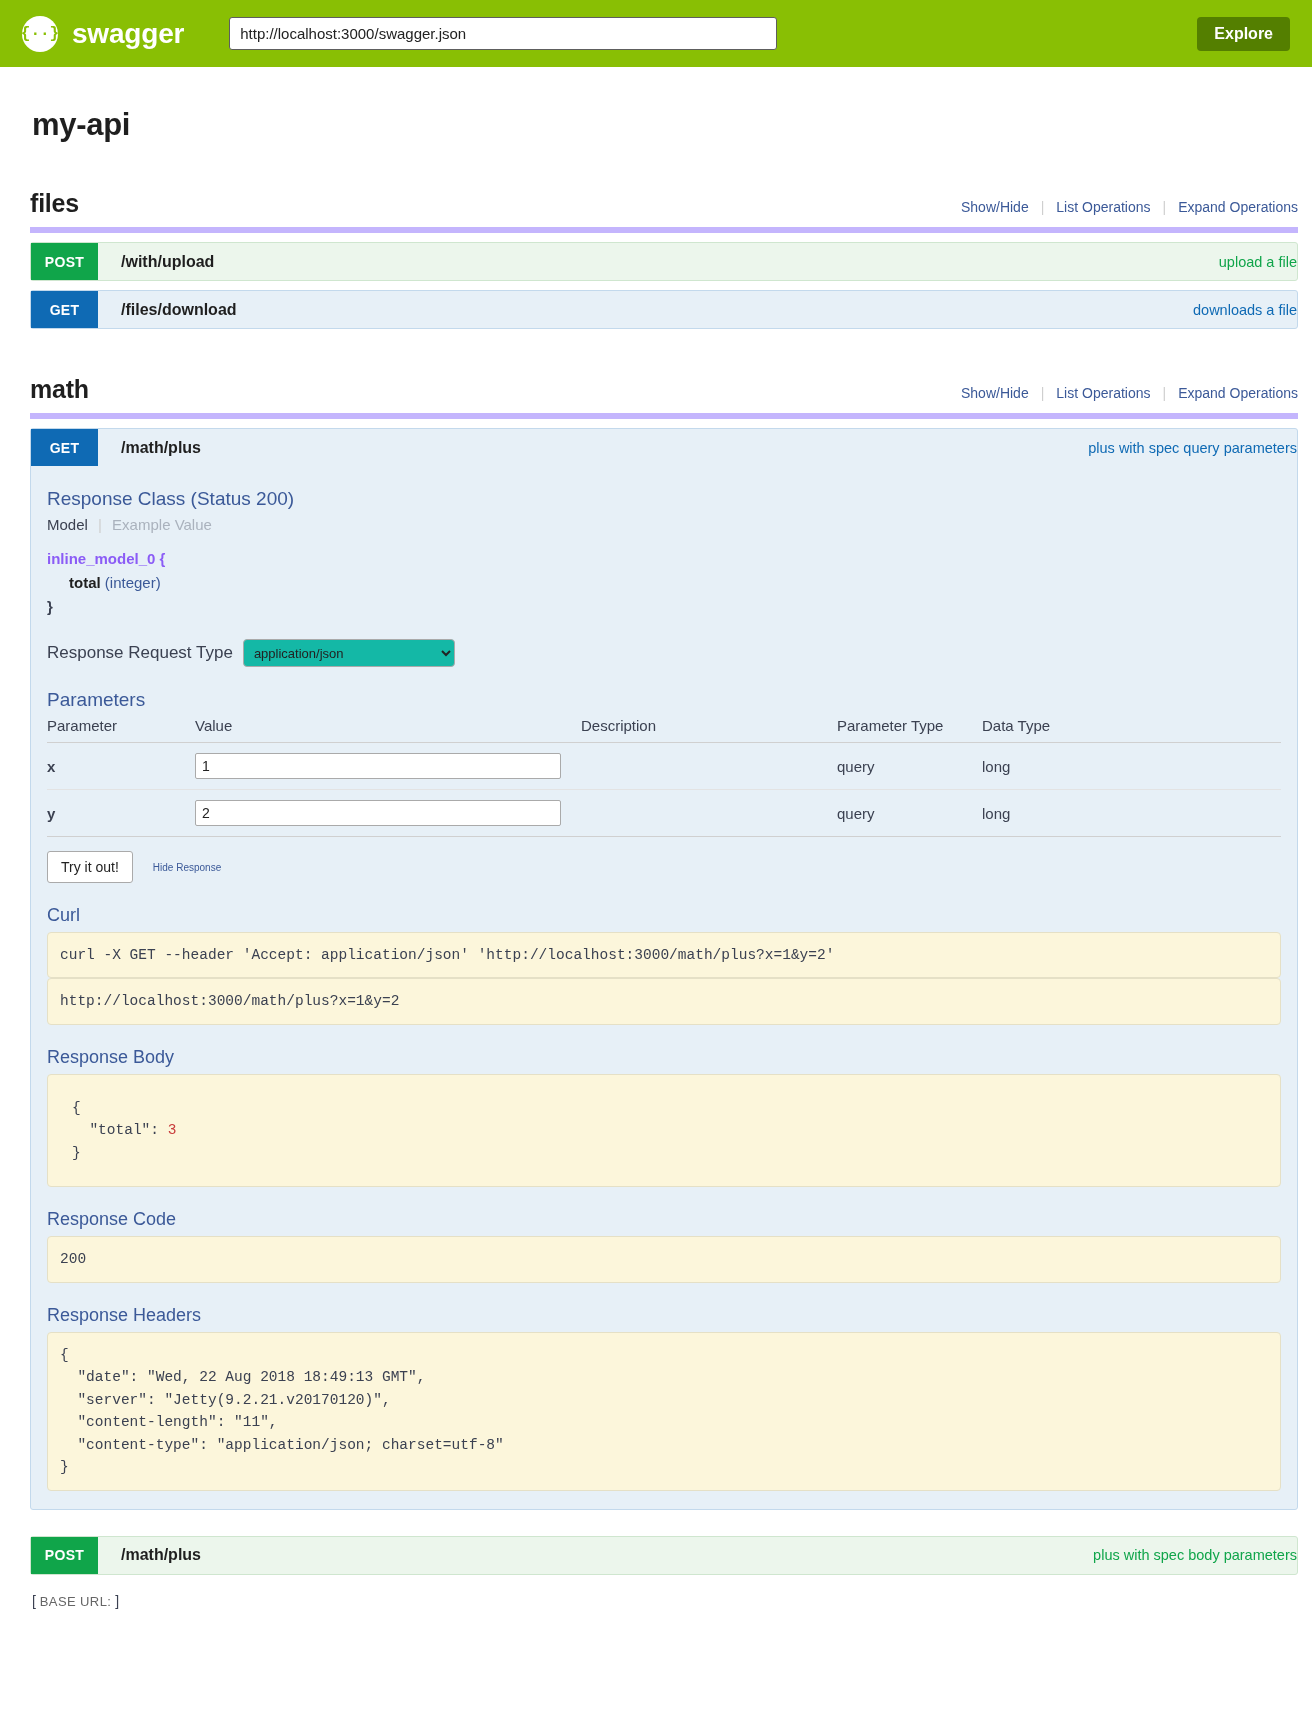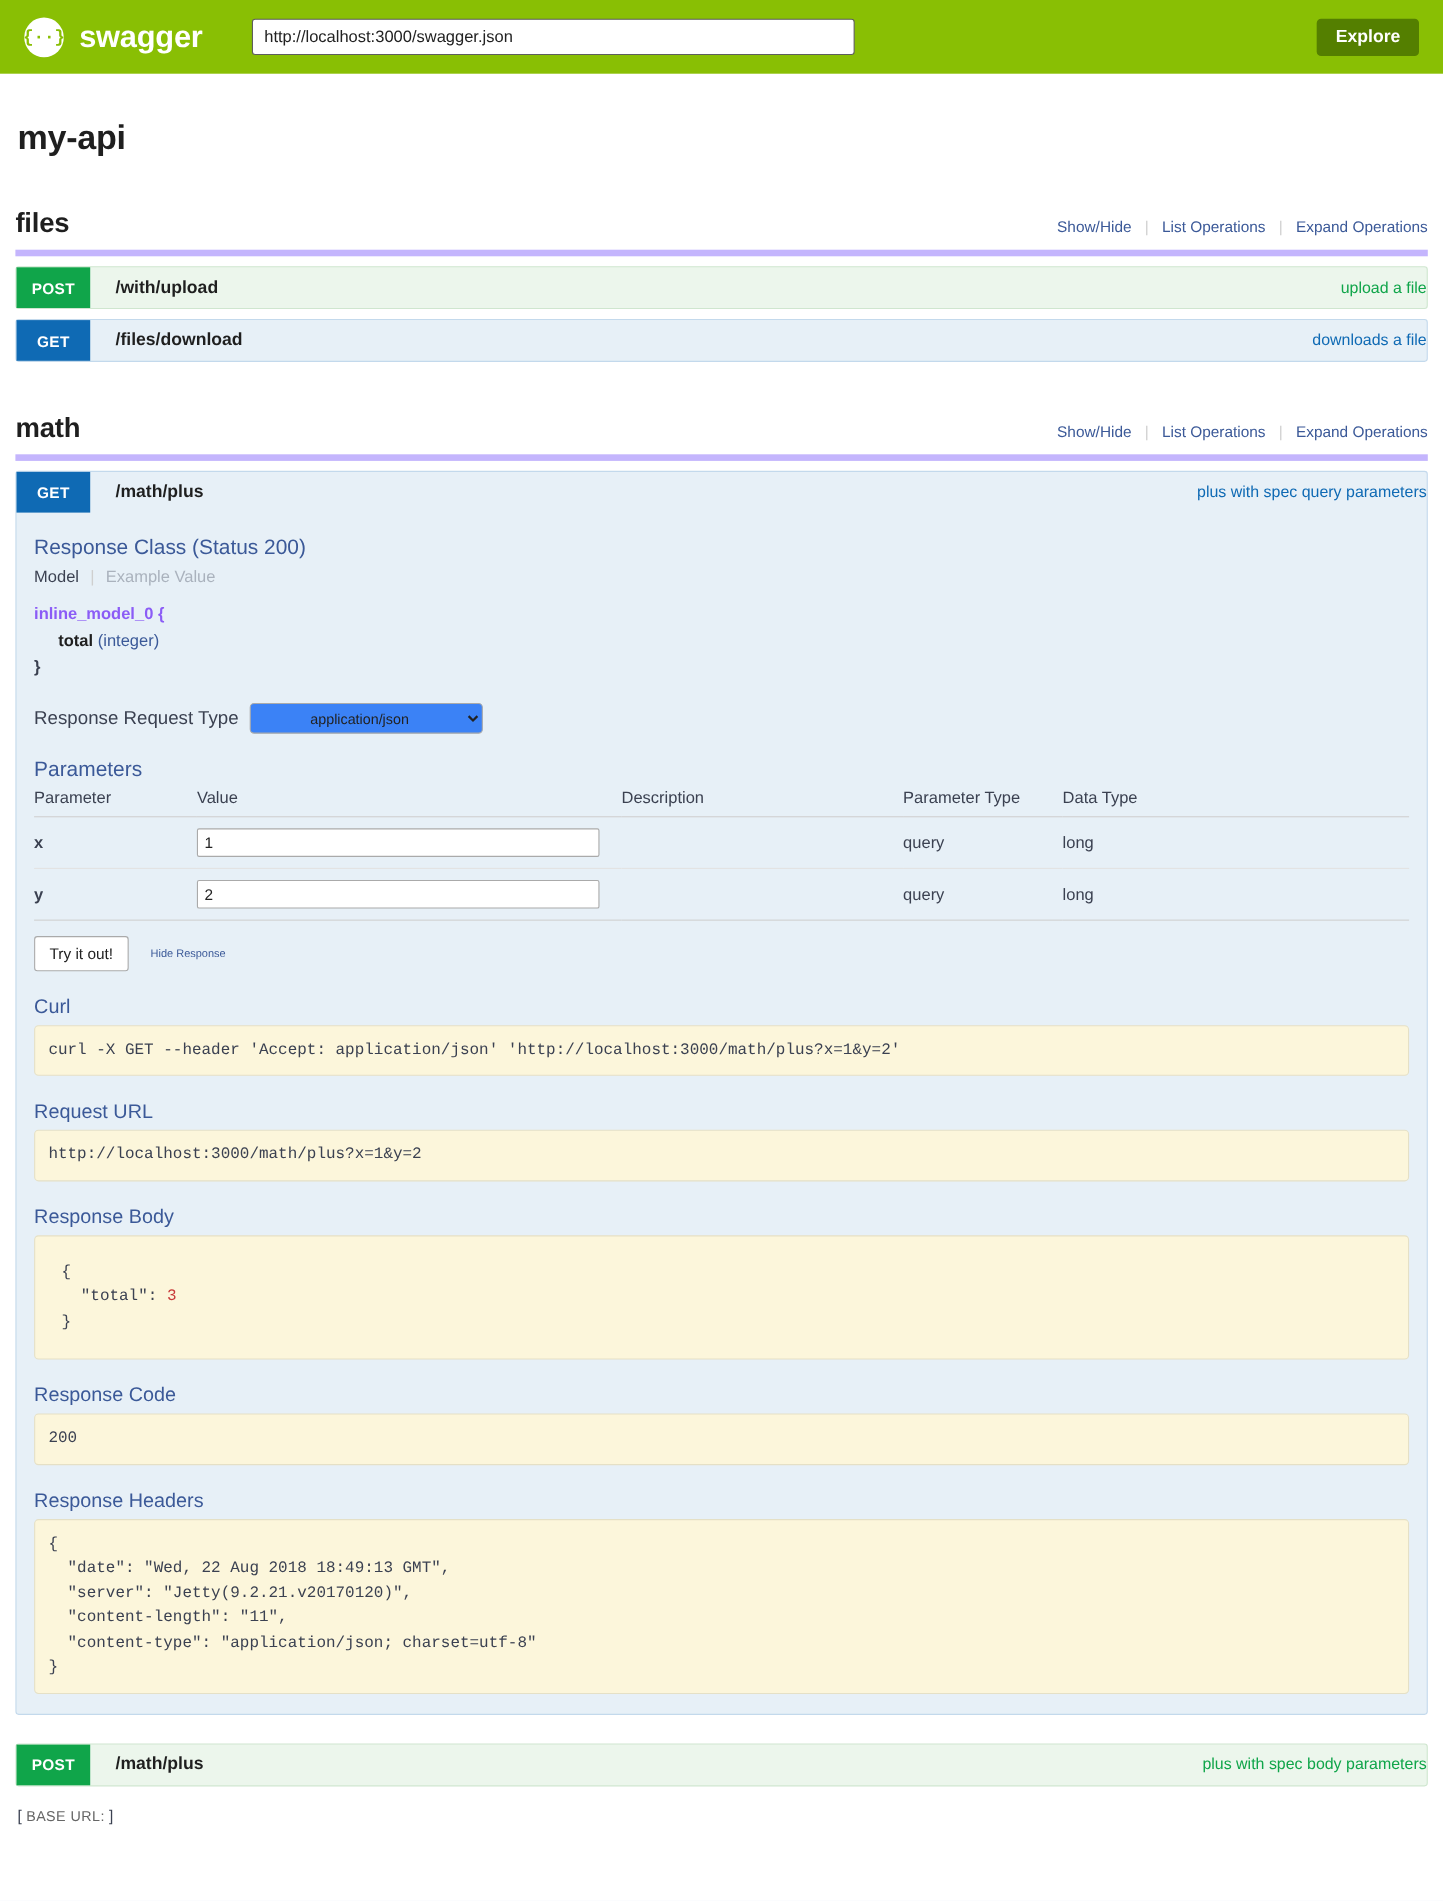--- a/index.html
+++ b/index.html
@@ -60,20 +60,21 @@
     font-size: 16px;
     font-weight: bold;
     padding: 8px 17px;
     cursor: pointer;
     font-family: "Liberation Sans", sans-serif;
   }
 
   
   .content {
     padding: 0 14px;
+    margin-left: 16px;
   }
   .api-title {
     font-size: 31px;
     font-weight: bold;
     color: #1f1f1f;
     margin: 40px 0 0 0;
     padding: 0 0 0 2px;
     letter-spacing: -0.3px;
   }
 
@@ -187,23 +188,22 @@
   }
   .rct-label { font-size: 17px; color: #3b4151; margin-right: 10px; }
   .rct-select {
     width: 212px;
     height: 28px;
     font-size: 13px;
     font-family: "Liberation Sans", sans-serif;
     border: 1px solid #aaa;
     border-radius: 4px;
     padding: 2px 6px;
-    background: #3b82f6;
+    background: #14b8a6;
     color: #222;
-    text-align: center;
   }
 
   table.params {
     width: 100%;
     border-collapse: collapse;
     font-size: 15px;
   }
   table.params th {
     text-align: left;
     font-weight: normal;
@@ -412,21 +412,20 @@
         </table>
 
         <div class="actions">
           <button class="tryit">Try it out!</button>
           <a class="hide-response" href="#">Hide Response</a>
         </div>
 
         <div class="sec-title small">Curl</div>
         <pre class="code">curl -X GET --header 'Accept: application/json' 'http://localhost:3000/math/plus?x=1&amp;y=2'</pre>
 
-        <div class="sec-title small">Request URL</div>
         <pre class="code">http://localhost:3000/math/plus?x=1&amp;y=2</pre>
 
         <div class="sec-title small">Response Body</div>
         <pre class="code tall"><span>{</span>
 <span>  "total": </span><span class="num">3</span>
 <span>}</span></pre>
 
         <div class="sec-title small">Response Code</div>
         <pre class="code">200</pre>
 

